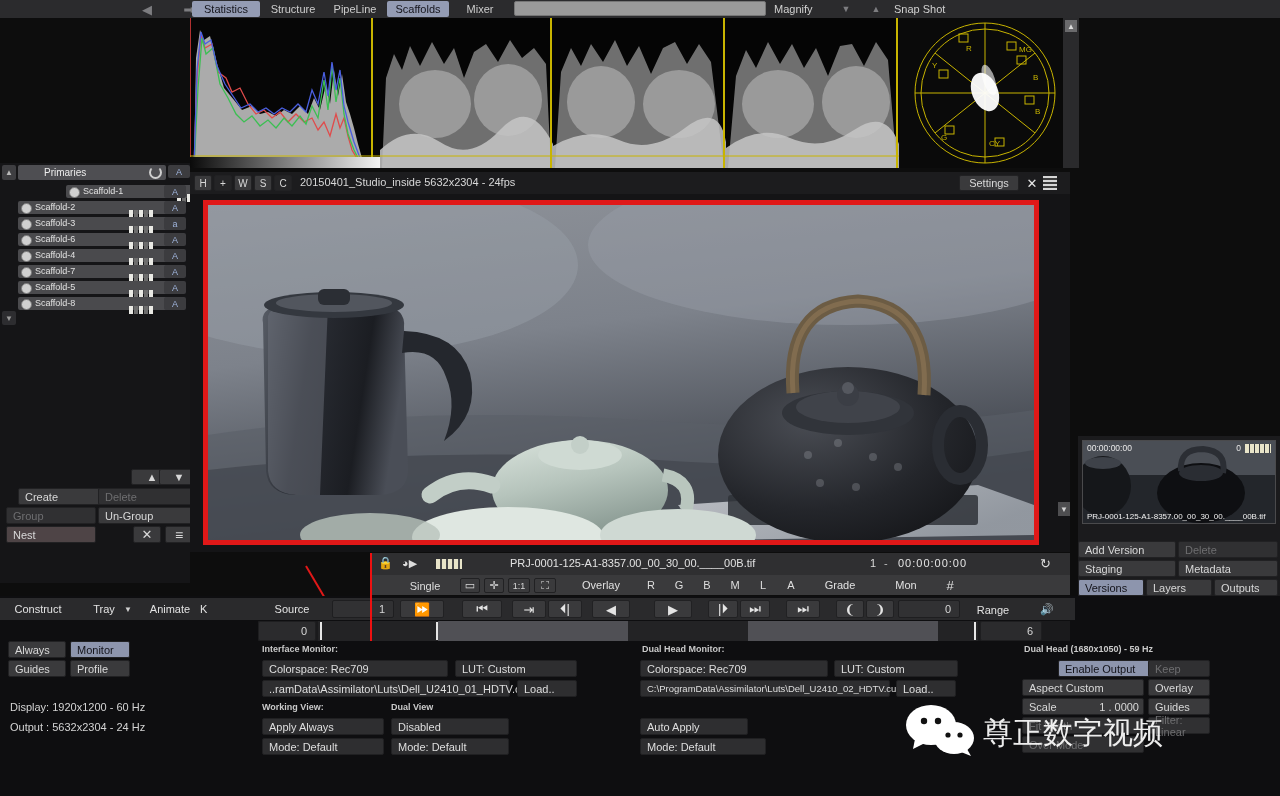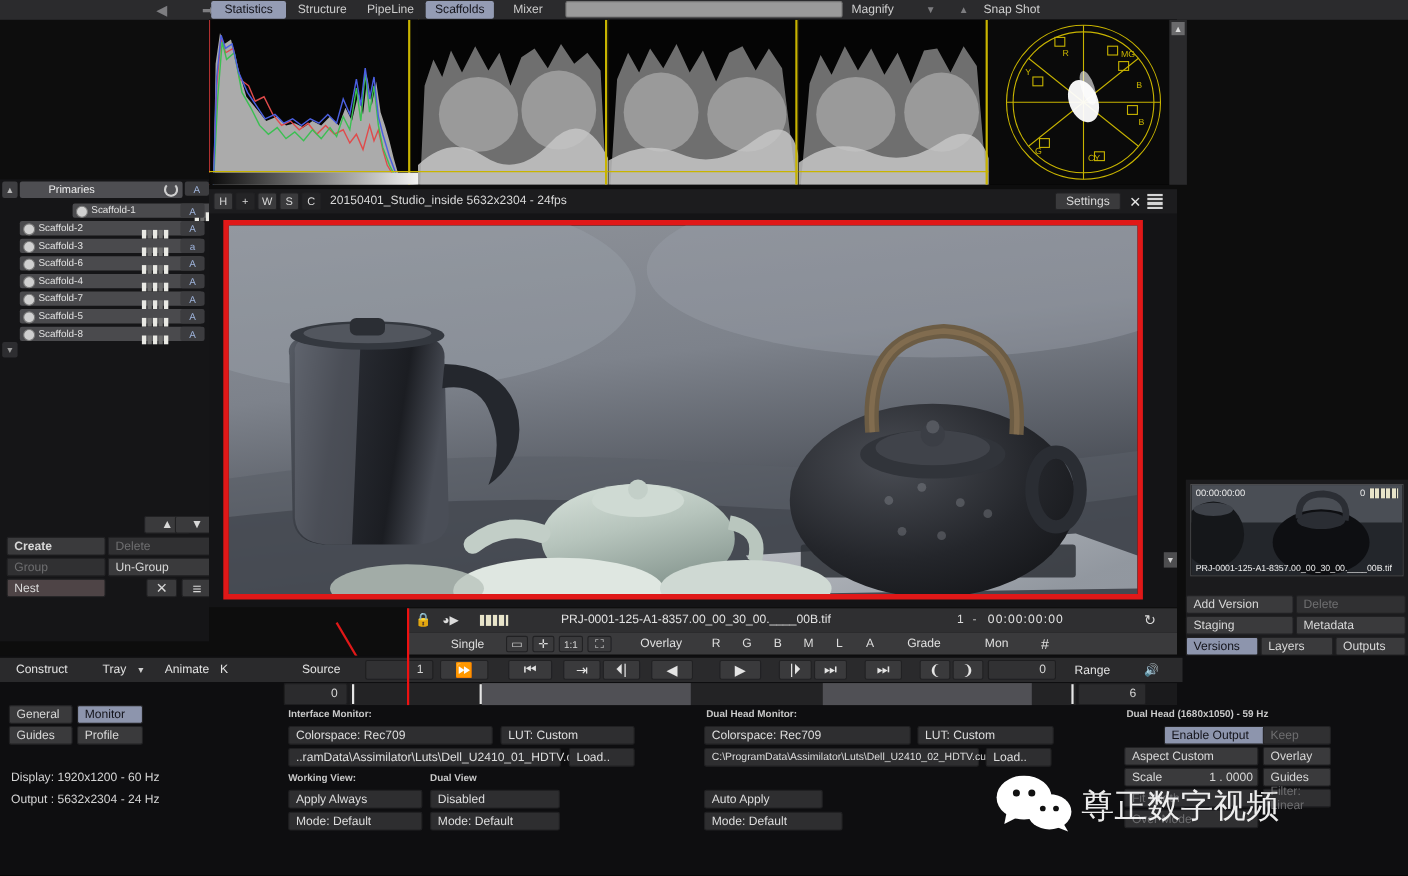--- a/index.html
+++ b/index.html
@@ -246,21 +246,21 @@
       </div>
 
     <div class="abs" style="left:2px;top:148px;width:14px;height:14px;background:#2d2d30;color:#9a9a9a;font-size:8px;display:flex;align-items:center;justify-content:center;border-radius:2px;">▼</div>
 
     <div class="abs btn c" style="left:131px;top:306px;width:42px;height:16px;">▲</div>
 
   </div>
   <div class="abs btn c" style="left:131px;top:469px;width:42px;height:16px;">▲</div>
   <div class="abs btn c" style="left:159px;top:469px;width:40px;height:16px;">▼</div>
 
-  <div class="abs btn pad" style="left:6px;top:488px;width:90px;height:17px;font-weight:bold;">Create</div>
+  <div class="abs btn pad" style="left:18px;top:488px;width:90px;height:17px;">Create</div>
   <div class="abs btn pad dim" style="left:98px;top:488px;width:98px;height:17px;">Delete</div>
   <div class="abs btn pad dim" style="left:6px;top:507px;width:90px;height:17px;">Group</div>
   <div class="abs btn pad" style="left:98px;top:507px;width:98px;height:17px;">Un-Group</div>
   <div class="abs btn pad" style="left:6px;top:526px;width:90px;height:17px;background:#4e4446;">Nest</div>
   <div class="abs btn c" style="left:133px;top:526px;width:28px;height:17px;font-size:13px;">✕</div>
   <div class="abs btn c" style="left:165px;top:526px;width:28px;height:17px;font-size:14px;">≡</div>
 
   <div class="abs" id="viewerwrap">
 
     <div class="abs" style="left:0;top:0;width:880px;height:22px;background:#1c1c1e;">
@@ -451,21 +451,21 @@
       <div class="abs" style="left:430px;top:0;width:190px;height:20px;background:#505055;"></div>
       <div class="abs" style="left:2px;top:1px;width:2px;height:18px;background:#e6e6e6;"></div>
       <div class="abs" style="left:118px;top:1px;width:2px;height:18px;background:#e6e6e6;"></div>
       <div class="abs" style="left:656px;top:1px;width:2px;height:18px;background:#e6e6e6;"></div>
     </div>
     <div class="abs numf" style="left:722px;top:0px;width:62px;height:20px;background:#2b2b2d;">6</div>
   </div>
 
   <div class="abs" style="left:370px;top:553px;width:2px;height:88px;background:#ee1111;"></div>
 
-  <div class="abs btn pad" style="left:8px;top:641px;width:58px;height:17px;">General</div>
+  <div class="abs btn pad" style="left:8px;top:641px;width:58px;height:17px;">Always</div>
   <div class="abs btn pad sel" style="left:70px;top:641px;width:60px;height:17px;">Monitor</div>
   <div class="abs btn pad" style="left:8px;top:660px;width:58px;height:17px;">Guides</div>
   <div class="abs btn pad" style="left:70px;top:660px;width:60px;height:17px;">Profile</div>
   <div class="abs" style="left:10px;top:701px;font-size:11px;color:#d4d4d4;">Display: 1920x1200 - 60 Hz</div>
   <div class="abs" style="left:10px;top:721px;font-size:11px;color:#d4d4d4;">Output : 5632x2304 - 24 Hz</div>
 
   <div class="abs sect" style="left:262px;top:644px;">Interface Monitor:</div>
   <div class="abs fld" style="left:262px;top:660px;width:186px;height:17px;">Colorspace: Rec709</div>
   <div class="abs fld" style="left:455px;top:660px;width:122px;height:17px;">LUT: Custom</div>
   <div class="abs fld" style="left:262px;top:680px;width:248px;height:17px;">..ramData\Assimilator\Luts\Dell_U2410_01_HDTV.cube</div>

